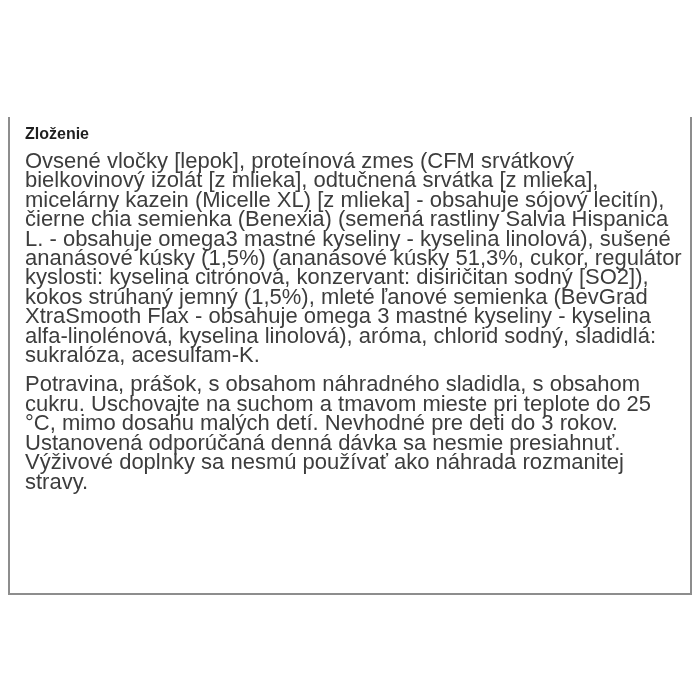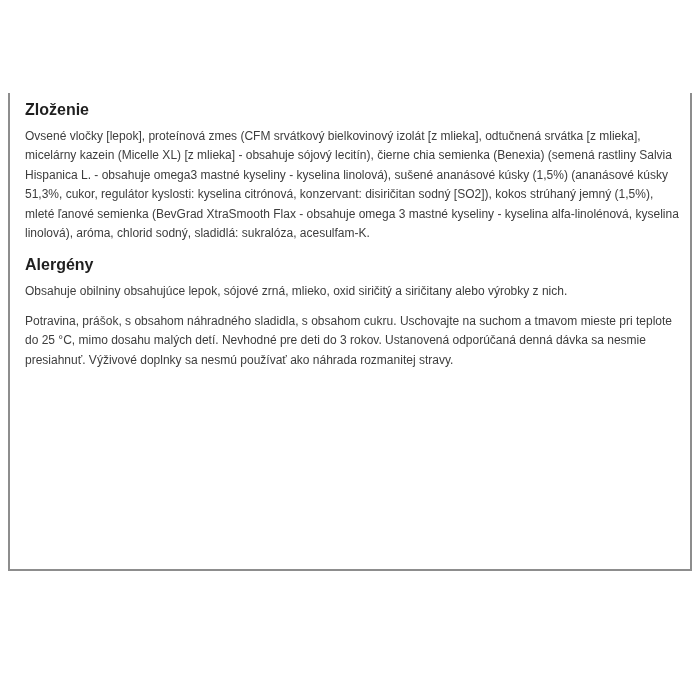--- a/index.html
+++ b/index.html
@@ -12,21 +12,21 @@
   }
   .page {
     position: relative;
     width: 700px;
     height: 700px;
     overflow: hidden;
   }
   .panel {
     position: absolute;
     left: 8px;
-    top: 93px;
+    top: 117px;
     width: 684px;
     height: 478px;
     box-sizing: border-box;
     border-left: 2px solid var(--border, #8d8d8d);
     border-right: 2px solid var(--border, #8d8d8d);
     border-bottom: 2px solid var(--border, #8d8d8d);
     border-top: none;
     background: var(--background, #ffffff);
     padding: 7px 6px 0 15px;
   }
@@ -34,41 +34,37 @@
     font-size: 16px;
     line-height: 20px;
     font-weight: 700;
     color: var(--heading, #1f1f1f);
     margin: 12px 0 7px 0;
   }
   .section:first-child .section-heading {
     margin-top: 0;
   }
   .section-body {
-    font-size: 12px;
+    font-size: 22px;
     line-height: 19.4px;
     color: var(--text, #3d3d3d);
     margin: 0 0 10px 0;
     max-width: 664px;
   }
 </style>
 </head>
 <body>
 
 <div class="page">
   <div class="panel">
 
     <div class="section">
       <div class="section-heading">Zloženie</div>
       <p class="section-body">Ovsené vločky [lepok], proteínová zmes (CFM srvátkový bielkovinový izolát [z mlieka], odtučnená srvátka [z mlieka], micelárny kazein (Micelle XL) [z mlieka] - obsahuje sójový lecitín), čierne chia semienka (Benexia) (semená rastliny Salvia Hispanica L. - obsahuje omega3 mastné kyseliny - kyselina linolová), sušené ananásové kúsky (1,5%) (ananásové kúsky 51,3%, cukor, regulátor kyslosti: kyselina citrónová, konzervant: disiričitan sodný [SO2]), kokos strúhaný jemný (1,5%), mleté ľanové semienka (BevGrad XtraSmooth Flax - obsahuje omega 3 mastné kyseliny - kyselina alfa-linolénová, kyselina linolová), aróma, chlorid sodný, sladidlá: sukralóza, acesulfam-K.</p>
     </div>
 
-    <div class="section">
-      <div class="section-heading">Alergény</div>
-      <p class="section-body">Obsahuje obilniny obsahujúce lepok, sójové zrná, mlieko, oxid siričitý a siričitany alebo výrobky z nich.</p>
-    </div>
 
     <div class="section">
       <p class="section-body">Potravina, prášok, s obsahom náhradného sladidla, s obsahom cukru. Uschovajte na suchom a tmavom mieste pri teplote do 25 °C, mimo dosahu malých detí. Nevhodné pre deti do 3 rokov. Ustanovená odporúčaná denná dávka sa nesmie presiahnuť. Výživové doplnky sa nesmú používať ako náhrada rozmanitej stravy.</p>
     </div>
 
   </div>
 </div>
 
 </body></html>

